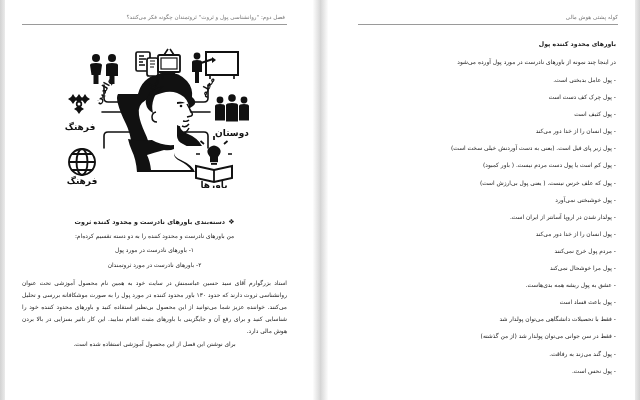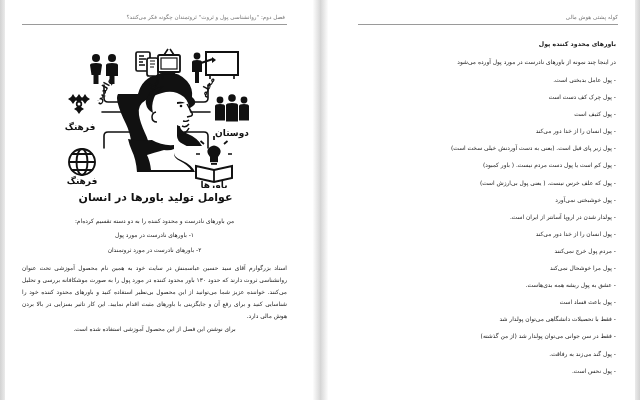--- a/index.html
+++ b/index.html
@@ -277,24 +277,26 @@
             <text x="66" y="56" text-anchor="middle" transform="rotate(-62 66 56)">والدین</text>
             <text x="117" y="49" text-anchor="middle" transform="rotate(-62 117 49)">رسانه</text>
             <text x="170" y="52" text-anchor="middle" transform="rotate(-62 170 52)">معلم</text>
             <text x="40" y="94" text-anchor="middle">فرهنگ</text>
             <text x="192" y="100" text-anchor="middle">دوستان</text>
             <text x="42" y="148" text-anchor="middle">فرهنگ</text>
             <text x="174" y="152" text-anchor="middle">باورها</text>
           </g>
         </svg>
       </div>
-      <div class="fig-caption">عوامل تولید باورها در انسان</div>
     </div>
 
     <div class="body-left">
+      <div class="sec-head">
+        <span class="floret">❖</span><span>دسته‌بندی باورهای نادرست و محدود کننده ثروت</span>
+      </div>
       <div class="p-center">من باورهای نادرست و محدود کننده را به دو دسته تقسیم کرده‌ام:</div>
       <div class="num-item">۱- باورهای نادرست در مورد پول</div>
       <div class="num-item">۲- باورهای نادرست در مورد ثروتمندان</div>
       <div class="para-just">استاد بزرگوارم آقای سید حسین عباسمنش در سایت خود به همین نام محصول آموزشی تحت عنوان روانشناسی ثروت دارند که حدود ۱۳۰ باور محدود کننده در مورد پول را به صورت موشکافانه بررسی و تحلیل می‌کنند. خواننده عزیز شما می‌توانید از این محصول بی‌نظیر استفاده کنید و باورهای محدود کننده خود را شناسایی کنید و برای رفع آن و جایگزینی با باورهای مثبت اقدام نمایید. این کار تاثیر بسزایی در بالا بردن هوش مالی دارد.</div>
       <div class="para-last">برای نوشتن این فصل از این محصول آموزشی استفاده شده است.</div>
     </div>
   </div>
 
 </div>
 

